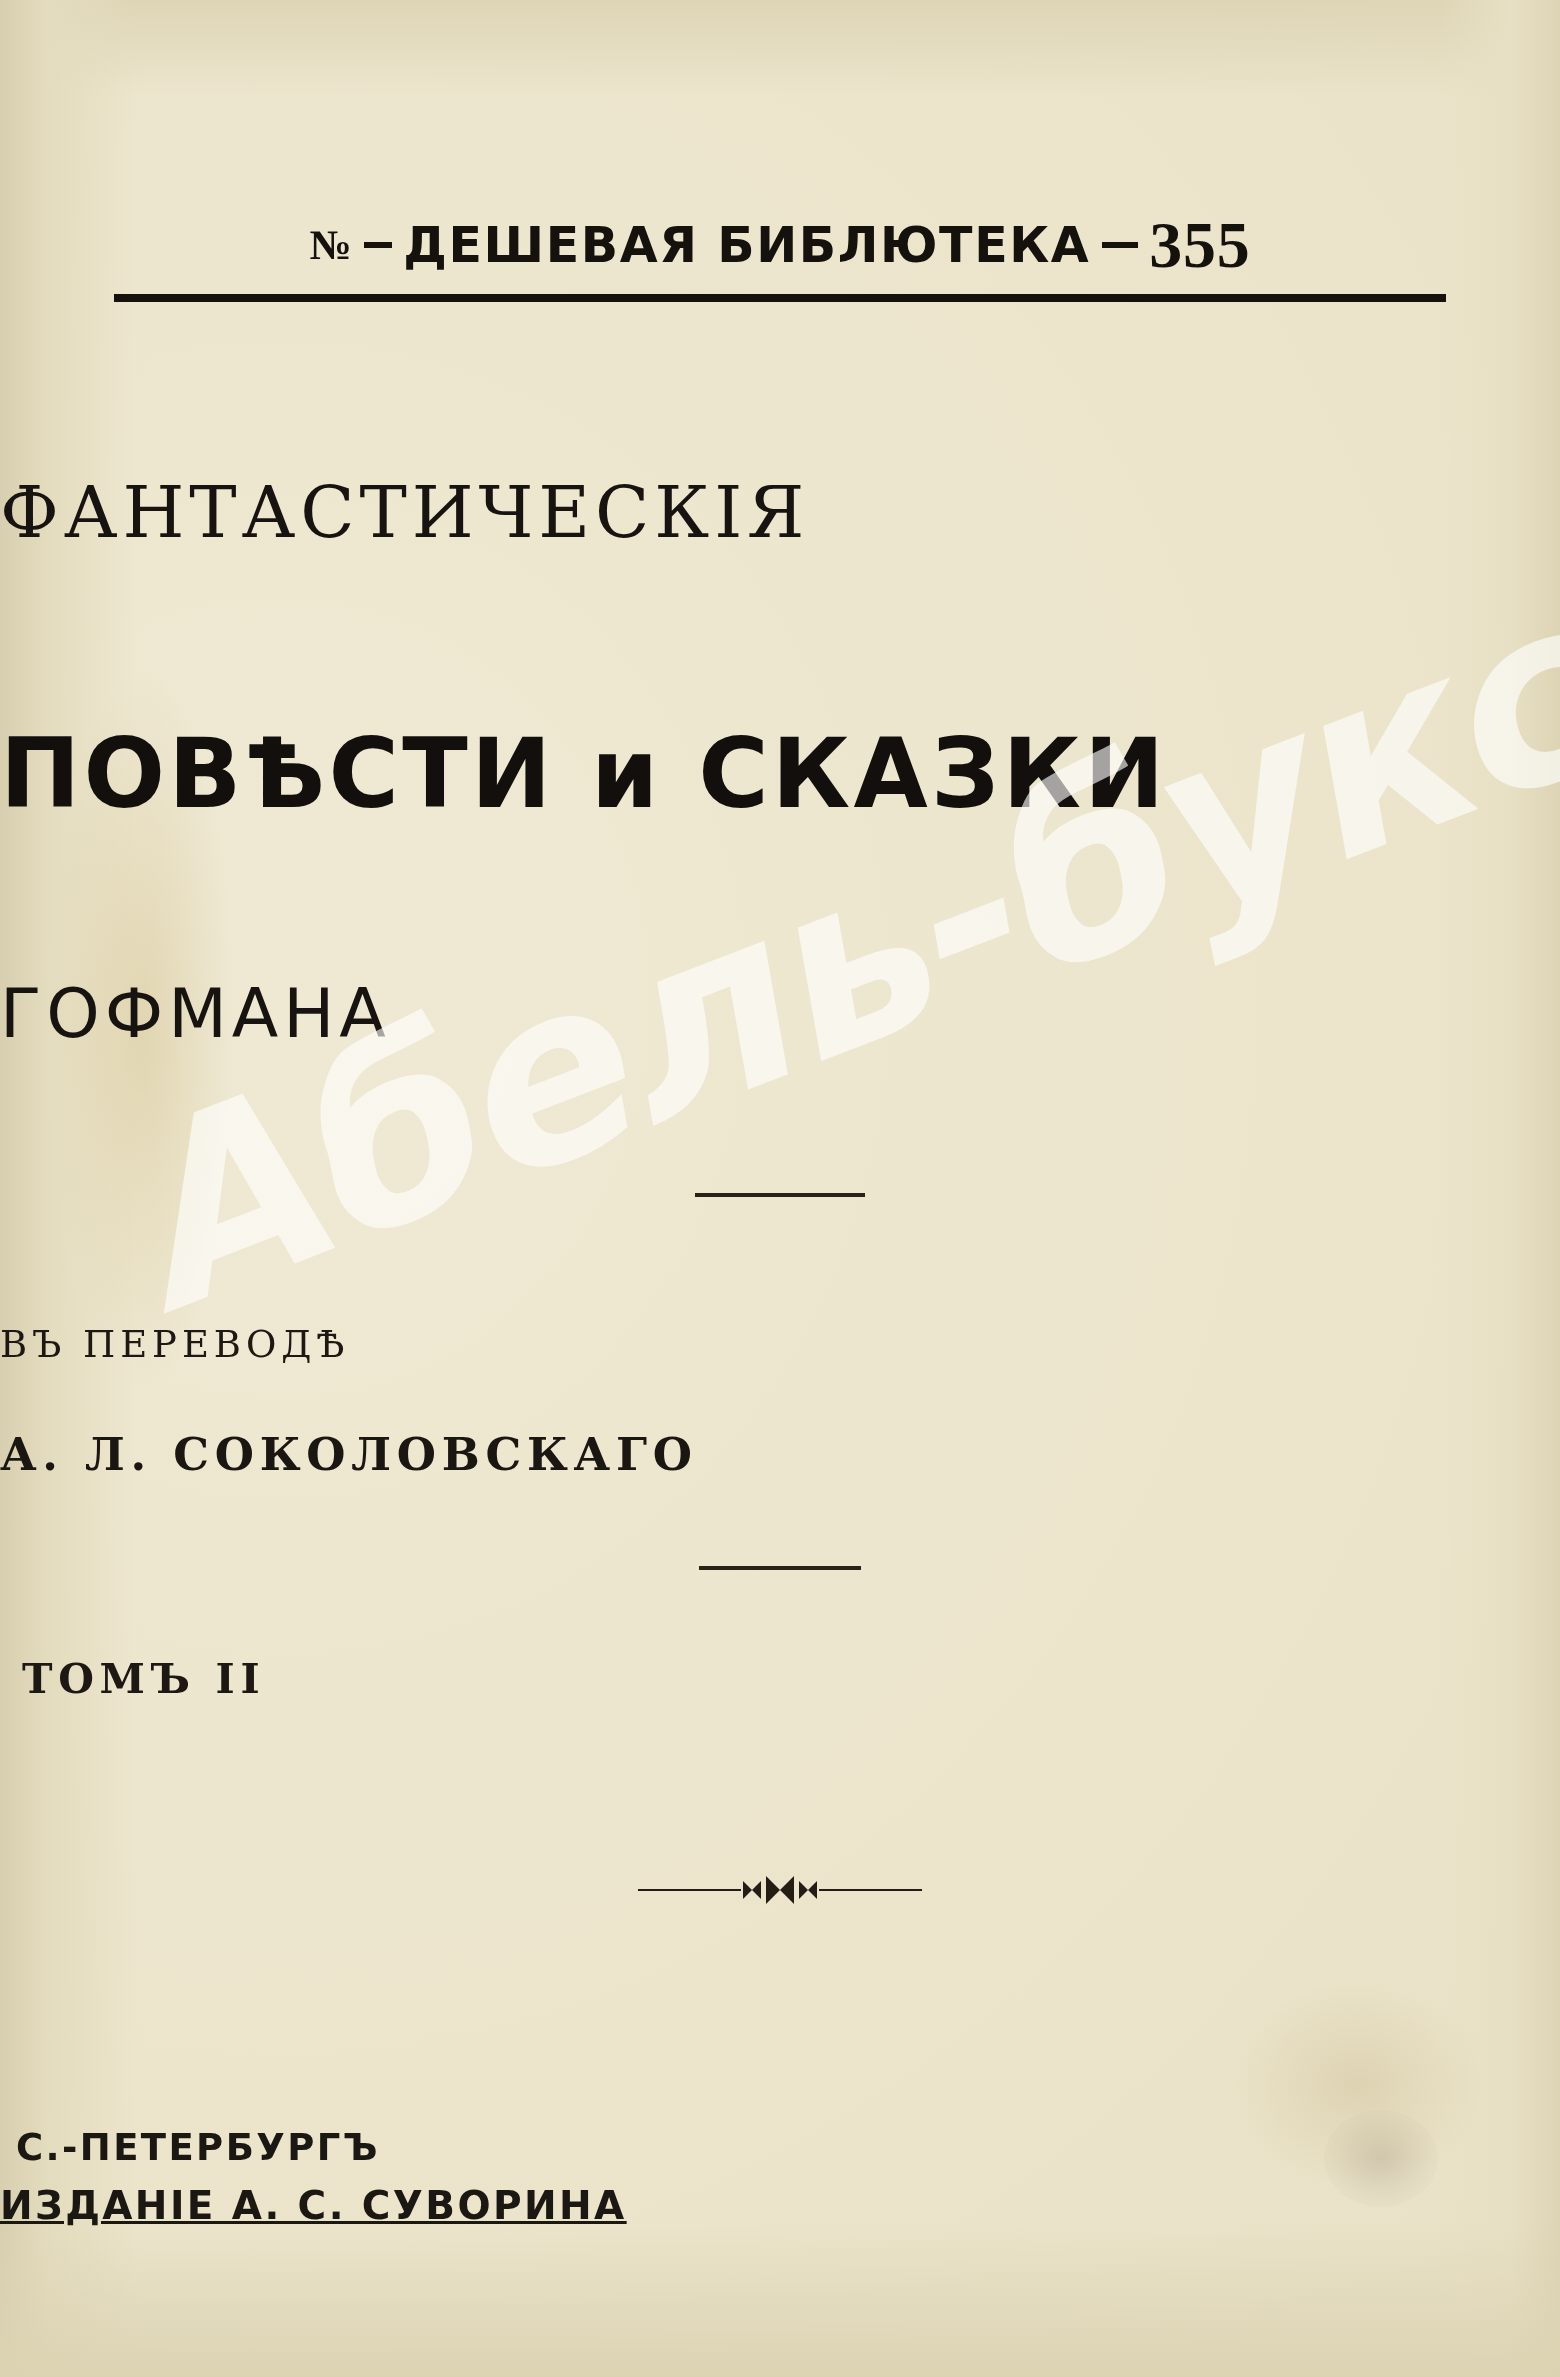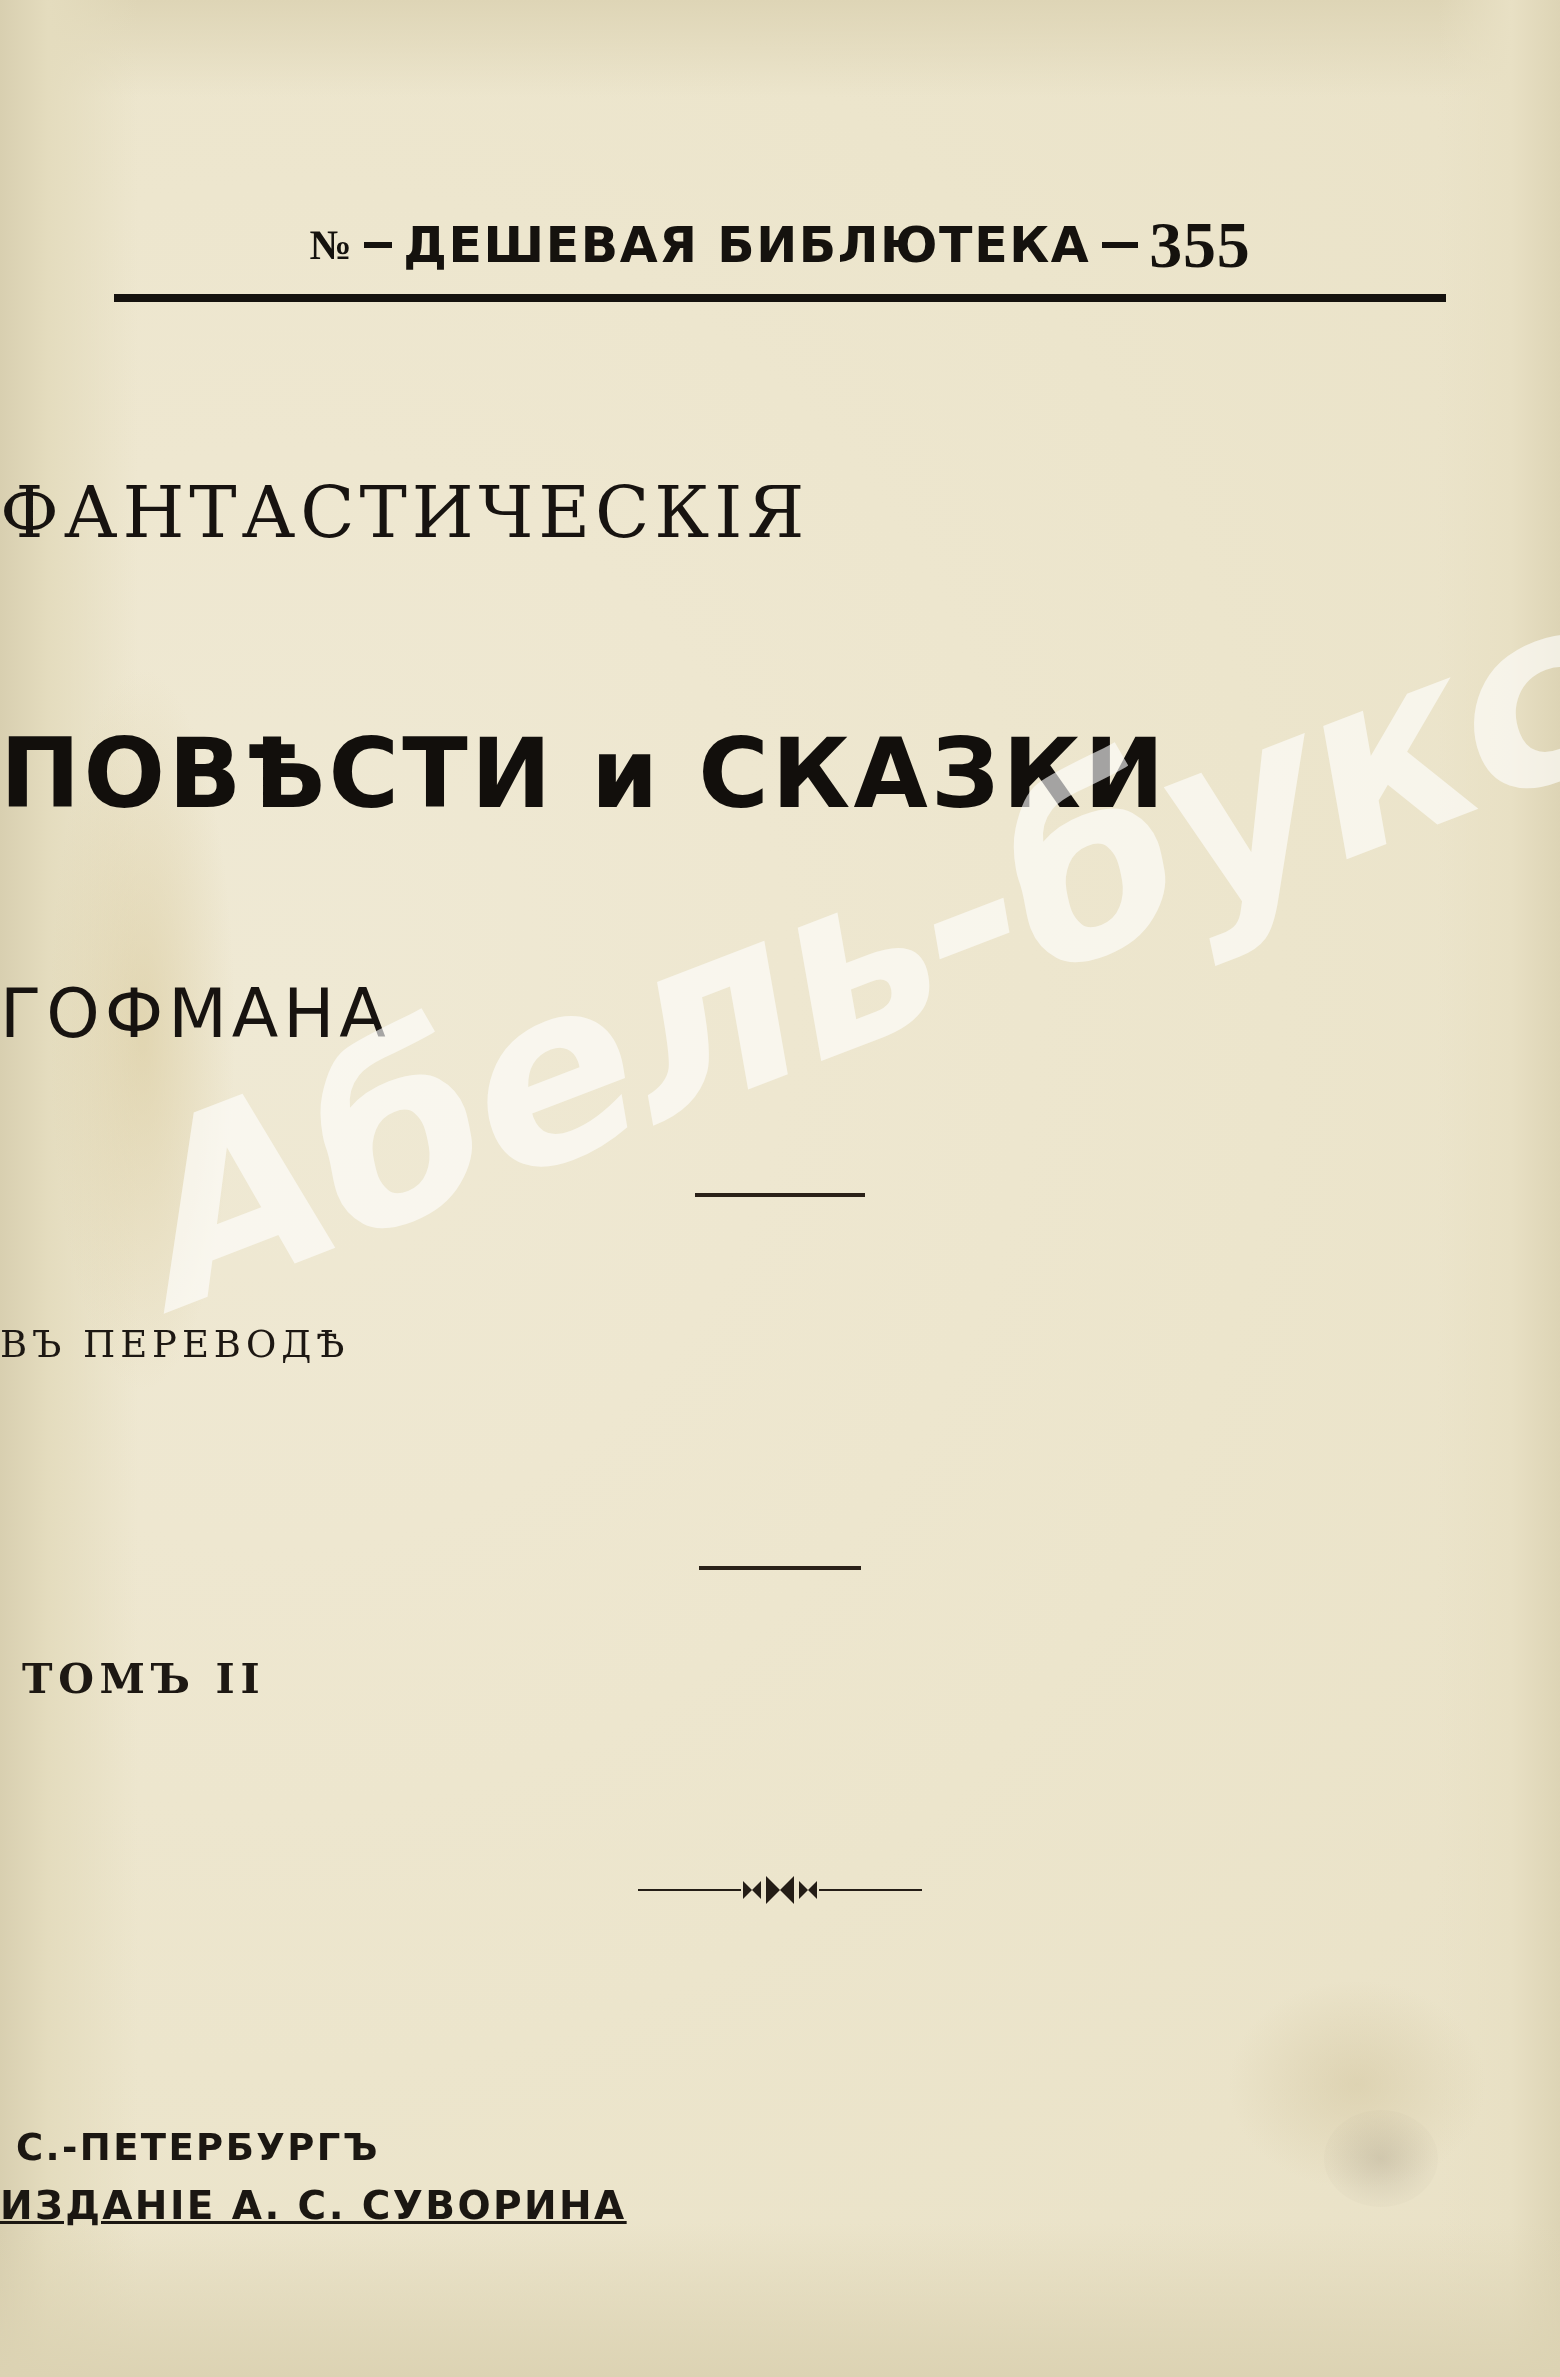--- a/index.html
+++ b/index.html
@@ -294,20 +294,21 @@
     <div class="series-rule"></div>
   </div>
 
   <div class="title-1">ФАНТАСТИЧЕСКІЯ</div>
   <div class="title-2">ПОВѢСТИ и СКАЗКИ</div>
   <div class="title-3">ГОФМАНА</div>
 
   <div class="rule-thin rule-a"></div>
 
   <div class="translator-label">ВЪ ПЕРЕВОДѢ</div>
+  <div class="translator-name">А. Л. СОКОЛОВСКАГО</div>
 
   <div class="rule-thin rule-b"></div>
 
   <div class="volume">ТОМЪ II</div>
 
   <div class="ornament">
     <span class="orn-line"></span>
     <span class="orn-diamond"></span>
     <span class="orn-diamond big"></span>
     <span class="orn-diamond"></span>

